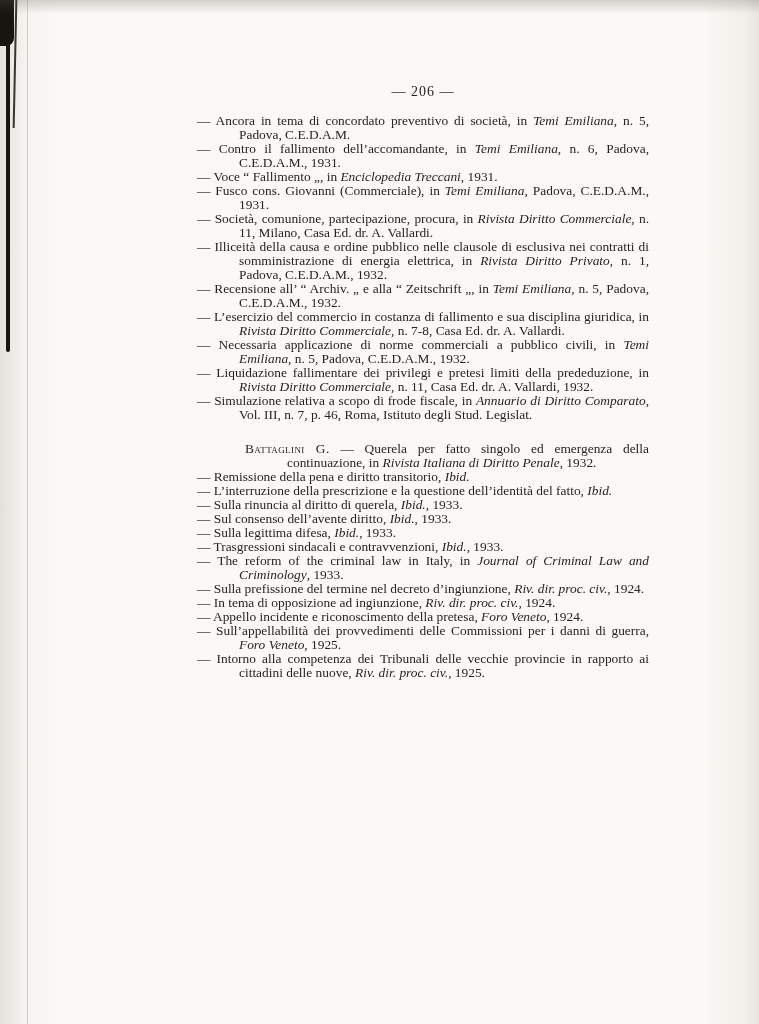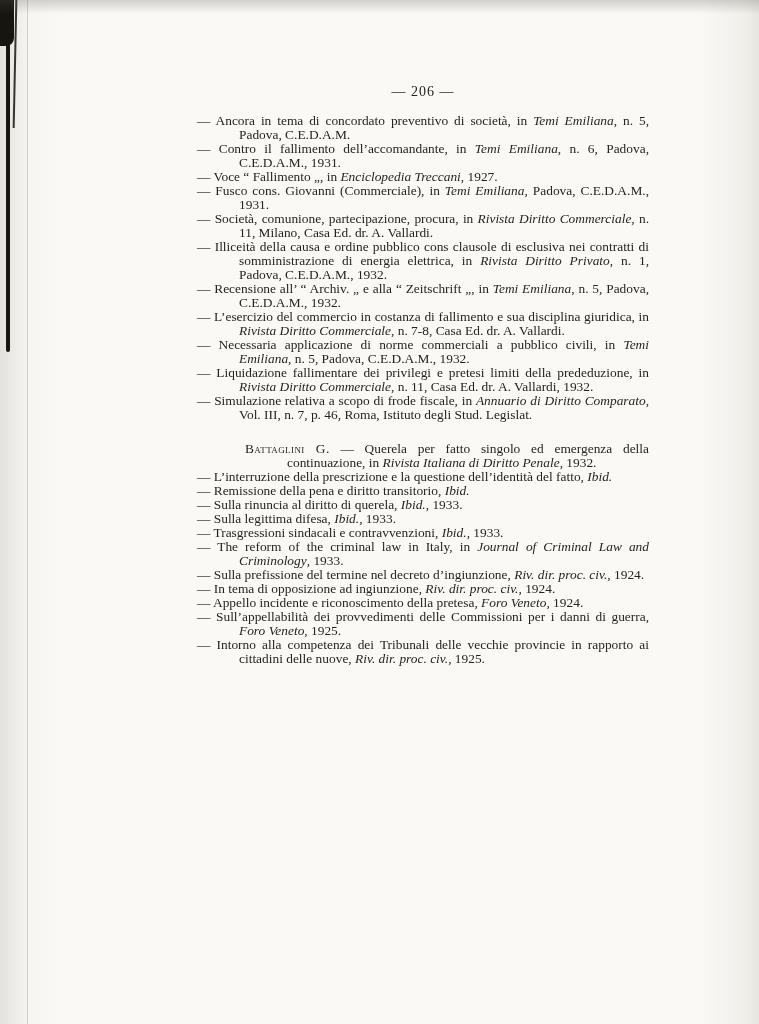--- a/index.html
+++ b/index.html
@@ -67,33 +67,34 @@
   <div class="artifact a-strip1"></div>
   <div class="artifact a-strip2"></div>
   <div class="a-faintline"></div>
   <div class="a-topshade"></div>
 
   <div class="page-number">— 206 —</div>
 
   <div class="bib">
       <p class="entry"><span class="">— Ancora in tema di concordato preventivo di società, in </span><span class="it">Temi Emiliana</span><span class="">, n. 5, Padova, C.E.D.A.M.</span></p>
       <p class="entry"><span class="">— Contro il fallimento dell’accomandante, in </span><span class="it">Temi Emiliana</span><span class="">, n. 6, Padova, C.E.D.A.M., 1931.</span></p>
-      <p class="entry"><span class="">— Voce “ Fallimento „, in </span><span class="it">Enciclopedia Treccani</span><span class="">, 1927.</span></p>
+      <p class="entry"><span class="">— Voce “ Fallimento „, in </span><span class="it">Enciclopedia Treccani</span><span class="">, 1931.</span></p>
       <p class="entry"><span class="">— Fusco cons. Giovanni (Commerciale), in </span><span class="it">Temi Emiliana</span><span class="">, Padova, C.E.D.A.M., 1931.</span></p>
       <p class="entry"><span class="">— Società, comunione, partecipazione, procura, in </span><span class="it">Rivista Diritto Commerciale</span><span class="">, n. 11, Milano, Casa Ed. dr. A. Vallardi.</span></p>
-      <p class="entry"><span class="">— Illiceità della causa e ordine pubblico cons clausole di esclusiva nei contratti di somministrazione di energia elettrica, in </span><span class="it">Rivista Diritto Privato</span><span class="">, n. 1, Padova, C.E.D.A.M., 1932.</span></p>
+      <p class="entry"><span class="">— Illiceità della causa e ordine pubblico nelle clausole di esclusiva nei contratti di somministrazione di energia elettrica, in </span><span class="it">Rivista Diritto Privato</span><span class="">, n. 1, Padova, C.E.D.A.M., 1932.</span></p>
       <p class="entry"><span class="">— Recensione all’ “ Archiv. „ e alla “ Zeitschrift „, in </span><span class="it">Temi Emiliana</span><span class="">, n. 5, Padova, C.E.D.A.M., 1932.</span></p>
       <p class="entry"><span class="">— L’esercizio del commercio in costanza di fallimento e sua disciplina giuridica, in </span><span class="it">Rivista Diritto Commerciale</span><span class="">, n. 7-8, Casa Ed. dr. A. Vallardi.</span></p>
       <p class="entry"><span class="">— Necessaria applicazione di norme commerciali a pubblico civili, in </span><span class="it">Temi Emiliana</span><span class="">, n. 5, Padova, C.E.D.A.M., 1932.</span></p>
       <p class="entry"><span class="">— Liquidazione fallimentare dei privilegi e pretesi limiti della prededuzione, in </span><span class="it">Rivista Diritto Commerciale</span><span class="">, n. 11, Casa Ed. dr. A. Vallardi, 1932.</span></p>
       <p class="entry"><span class="">— Simulazione relativa a scopo di frode fiscale, in </span><span class="it">Annuario di Diritto Comparato</span><span class="">, Vol. III, n. 7, p. 46, Roma, Istituto degli Stud. Legislat.</span></p>
       <p class="entry gap-before"><span class=" sc">Battaglini G.</span><span class=""> — Querela per fatto singolo ed emergenza della continuazione, in </span><span class="it">Rivista Italiana di Diritto Penale</span><span class="">, 1932.</span></p>
+      <p class="entry"><span class="">— Remissione della pena e diritto transitorio, </span><span class="it">Ibid.</span></p>
       <p class="entry"><span class="">— L’interruzione della prescrizione e la questione dell’identità del fatto, </span><span class="it">Ibid.</span></p>
-      <p class="entry"><span class="">— Remissione della pena e diritto transitorio, </span><span class="it">Ibid.</span></p>
       <p class="entry"><span class="">— Sulla rinuncia al diritto di querela, </span><span class="it">Ibid.</span><span class="">, 1933.</span></p>
+      <p class="entry"><span class="">— Sul consenso dell’avente diritto, </span><span class="it">Ibid.</span><span class="">, 1933.</span></p>
       <p class="entry"><span class="">— Sulla legittima difesa, </span><span class="it">Ibid.</span><span class="">, 1933.</span></p>
       <p class="entry"><span class="">— Trasgressioni sindacali e contravvenzioni, </span><span class="it">Ibid.</span><span class="">, 1933.</span></p>
       <p class="entry"><span class="">— The reform of the criminal law in Italy, in </span><span class="it">Journal of Criminal Law and Criminology</span><span class="">, 1933.</span></p>
       <p class="entry"><span class="">— Sulla prefissione del termine nel decreto d’ingiunzione, </span><span class="it">Riv. dir. proc. civ.</span><span class="">, 1924.</span></p>
       <p class="entry"><span class="">— In tema di opposizione ad ingiunzione, </span><span class="it">Riv. dir. proc. civ.</span><span class="">, 1924.</span></p>
       <p class="entry"><span class="">— Appello incidente e riconoscimento della pretesa, </span><span class="it">Foro Veneto</span><span class="">, 1924.</span></p>
       <p class="entry"><span class="">— Sull’appellabilità dei provvedimenti delle Commissioni per i danni di guerra, </span><span class="it">Foro Veneto</span><span class="">, 1925.</span></p>
       <p class="entry"><span class="">— Intorno alla competenza dei Tribunali delle vecchie provincie in rapporto ai cittadini delle nuove, </span><span class="it">Riv. dir. proc. civ.</span><span class="">, 1925.</span></p>
     </div>
 </div>

